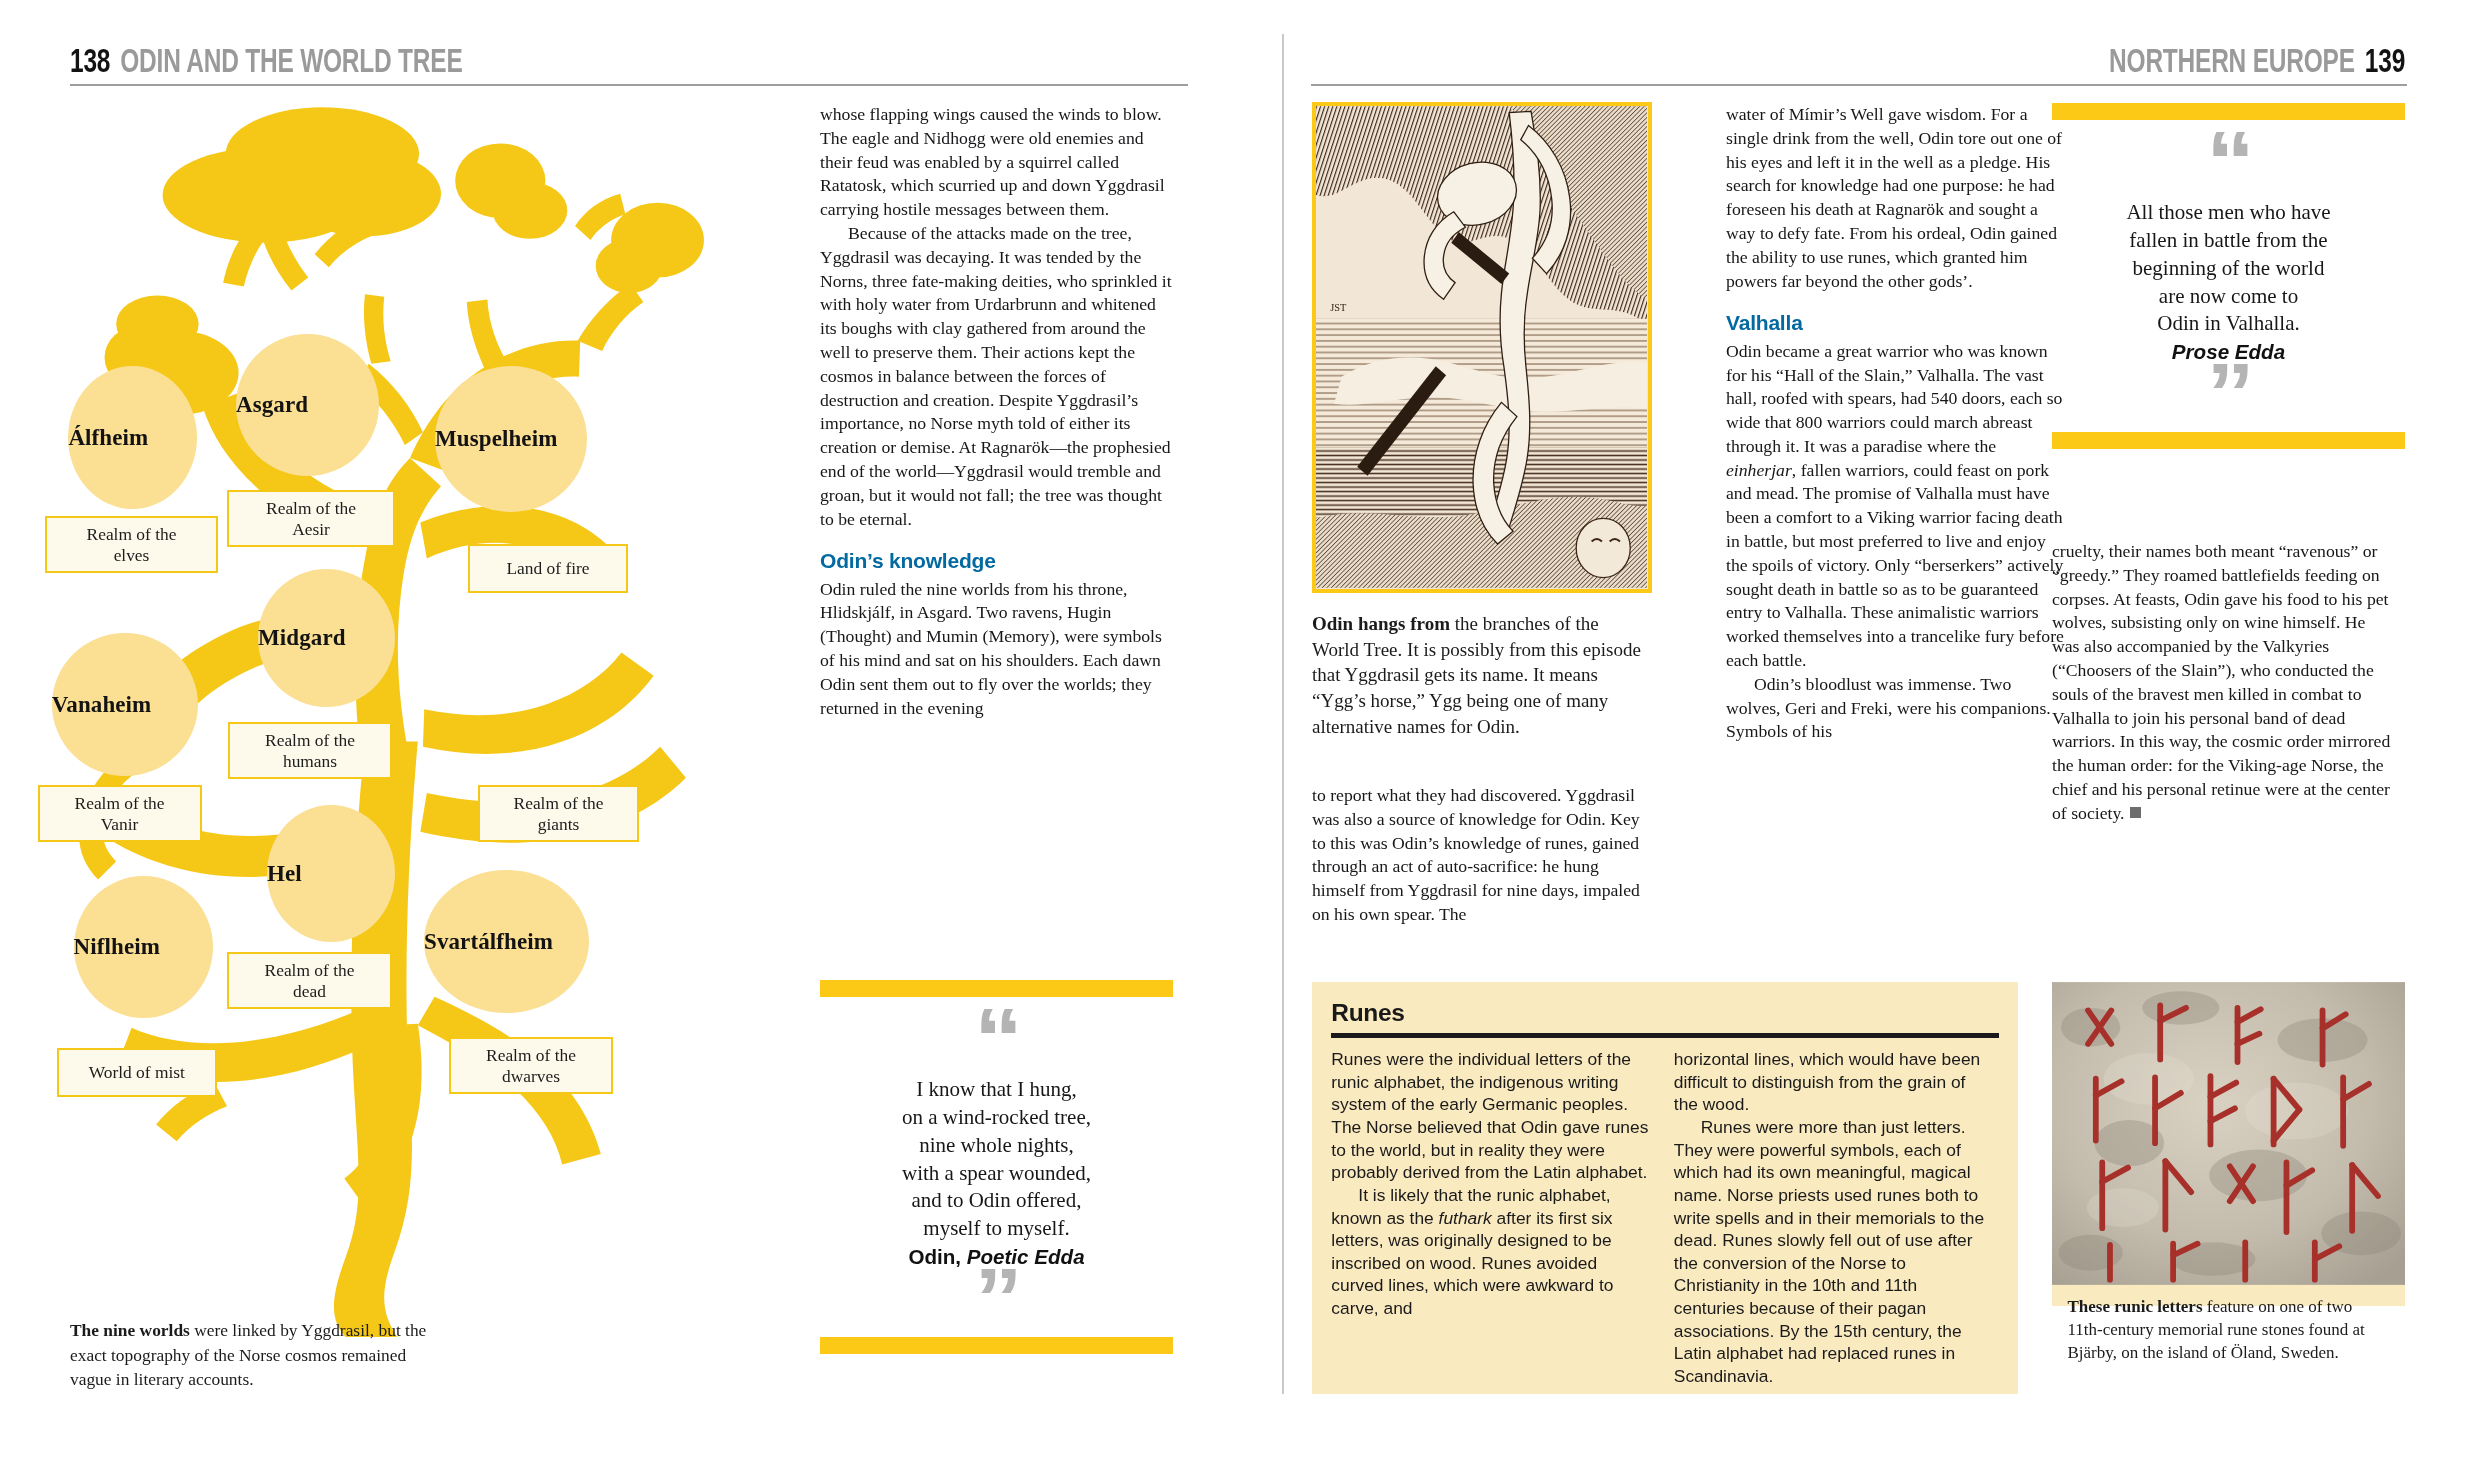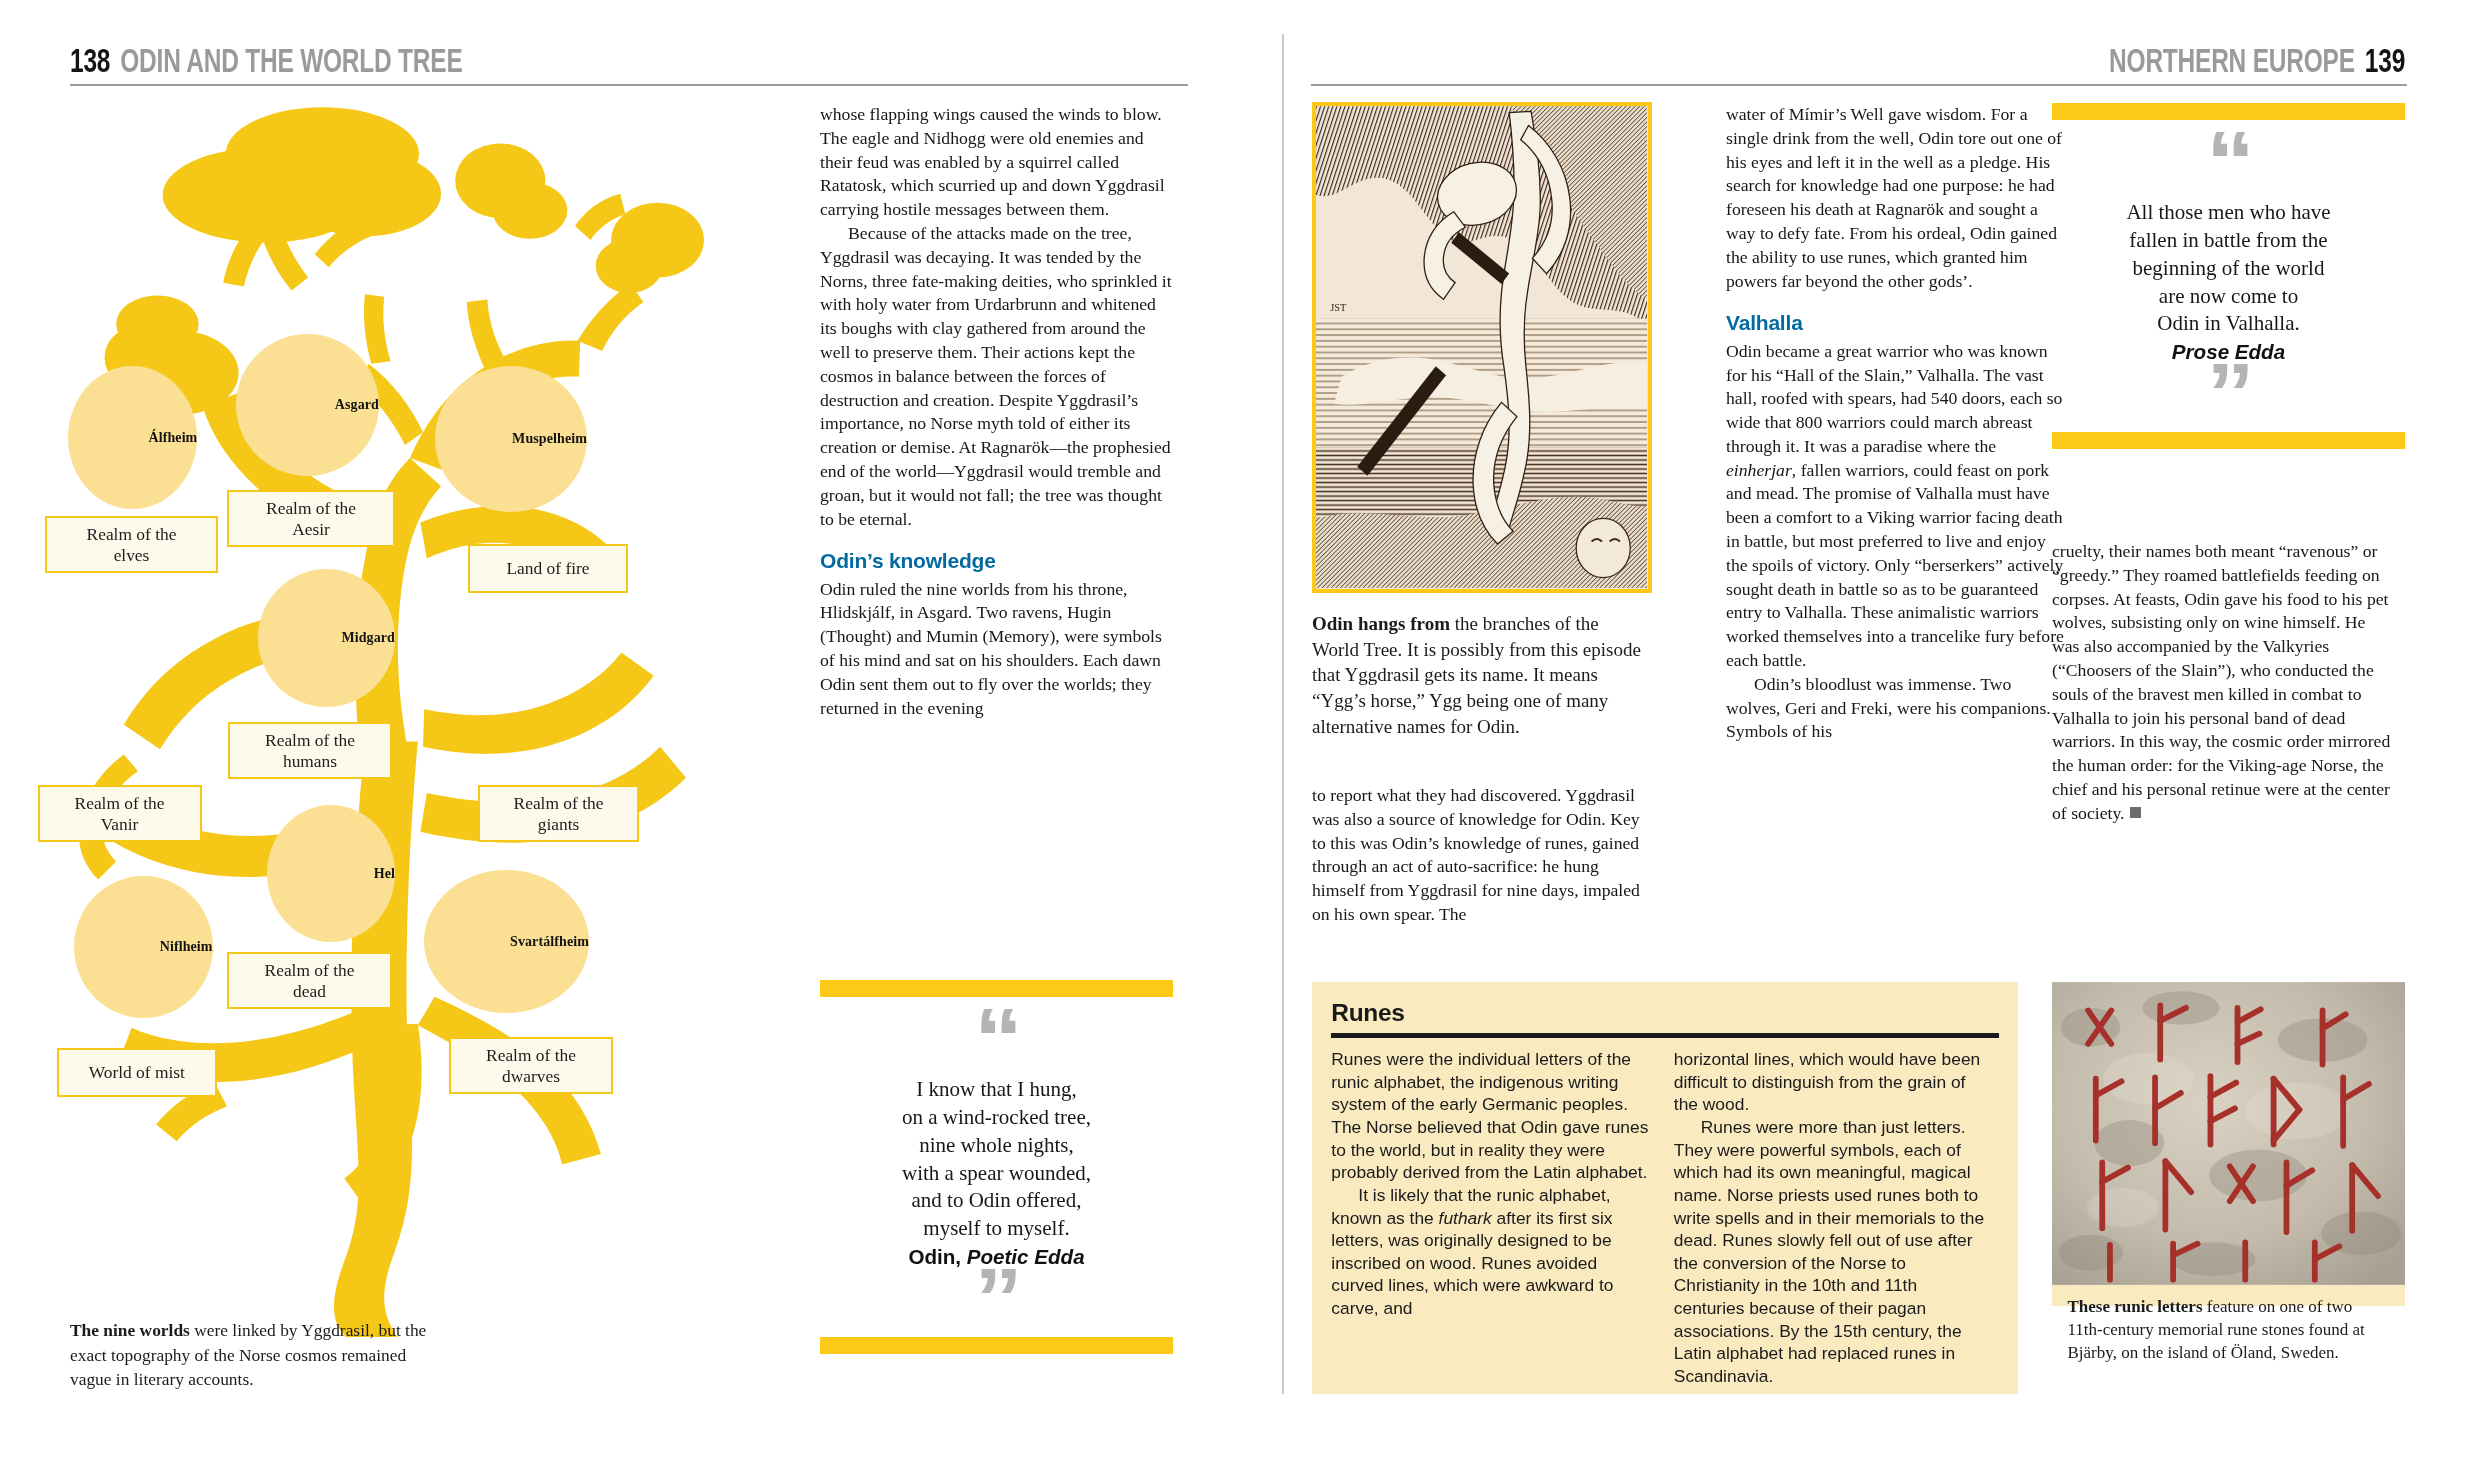--- a/index.html
+++ b/index.html
@@ -41,24 +41,24 @@
   .tree-panel {
     position: absolute; left: 62px; top: 97px;
     width: 709px; height: 1244px;
   }
   .tree-svg { position: absolute; left: 0; top: 0; }
 
   .node {
     position: absolute;
     background: #fbdf93;
     border-radius: 50%;
-    display: flex; align-items: center; justify-content: flex-end;
+    display: flex; align-items: center; justify-content: flex-start;
     text-align: center;
     font-family: "Liberation Serif", "DejaVu Serif", serif;
-    font-weight: 700; font-size: 14px; color: #131313;
+    font-weight: 700; font-size: 23px; color: #131313;
     letter-spacing: 0.1px;
   }
   .chip {
     position: absolute;
     background: #fdfaec;
     border: 2.6px solid #f5c818;
     display: flex; align-items: center; justify-content: center;
     text-align: center;
     font-family: "Liberation Serif", "DejaVu Serif", serif;
     font-size: 17.4px; color: #1d1d1d; line-height: 1.18;
@@ -258,20 +258,23 @@
       <span>Land of fire</span>
     </div>
 
     <div class="node" style="left:196px; top:472px; width:137px; height:138px;">
       <span>Midgard</span>
     </div>
     <div class="chip" style="left:166px; top:625px; width:164px; height:57px;">
       <span>Realm of the<br>humans</span>
     </div>
 
+    <div class="node" style="left:-10.3px; top:536px; width:146px; height:143px;">
+      <span>Vanaheim</span>
+    </div>
     <div class="chip" style="left:-24.5px; top:688px; width:164px; height:57px;">
       <span>Realm of the<br>Vanir</span>
     </div>
 
     <div class="chip" style="left:416px; top:688px; width:161px; height:57px;">
       <span>Realm of the<br>giants</span>
     </div>
 
     <div class="node" style="left:205px; top:708px; width:128px; height:137px;">
       <span>Hel</span>

